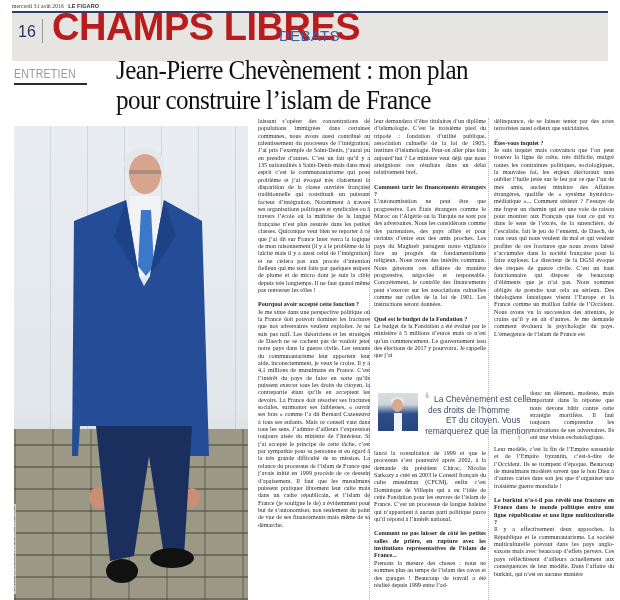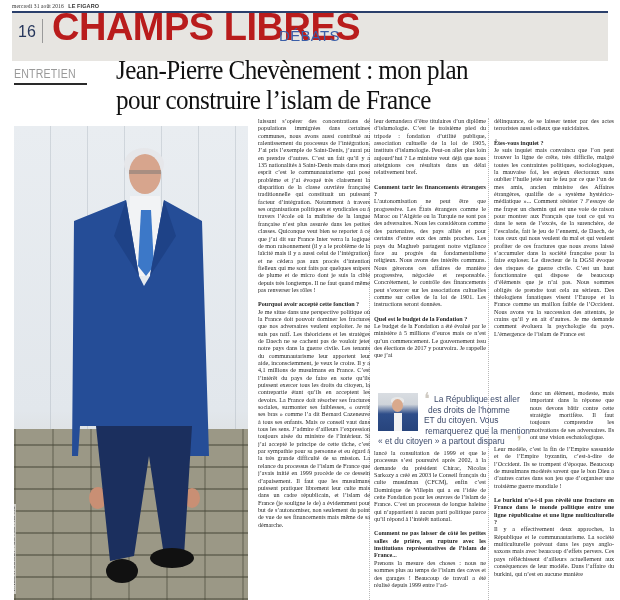--- a/index.html
+++ b/index.html
@@ -196,25 +196,24 @@
 </div>
 
 <div class="pull">
   <div class="thumb">
     <div class="hair"></div>
     <div class="head"></div>
     <div class="shirt"></div>
   </div>
   <span class="quote-mark">❛</span>
   <div class="pull-text">
-    <span style="padding-left:56px;">La République est aller</span>
+    <span style="padding-left:56px;">La Chevènement est celle</span>
     <span style="padding-left:50px;">des droits de l’homme</span>
-    <span style="padding-left:46px;">ET du citoyen. Vous</span>
+    <span style="padding-left:68px;">ET du citoyen. Vous</span>
     <span style="padding-left:46px;text-align:right;">remarquerez que la mention</span>
-    <span style="padding-left:0px;">« et du citoyen » a partout disparu</span>
   </div>
   <span class="quote-end">❜</span>
 </div>
 
 <div class="col col2b">
   <p>lancé la consultation de 1999 et que le processus s’est poursuivi après 2002, à la demande du président Chirac, Nicolas Sarkozy a créé en 2003 le Conseil français du culte musulman (CFCM), enfin c’est Dominique de Villepin qui a eu l’idée de cette Fondation pour les œuvres de l’islam de France. C’est un processus de longue haleine qui n’appartient à aucun parti politique parce qu’il répond à l’intérêt national.</p>
   <p class="q">Comment ne pas laisser de côté les petites salles de prière, en rupture avec les institutions représentatives de l’islam de France...</p>
   <p>Prenons la mesure des choses : nous ne sommes plus au temps de l’islam des caves et des garages ! Beaucoup de travail a été réalisé depuis 1999 entre l’ad-</p>
 </div>
 

